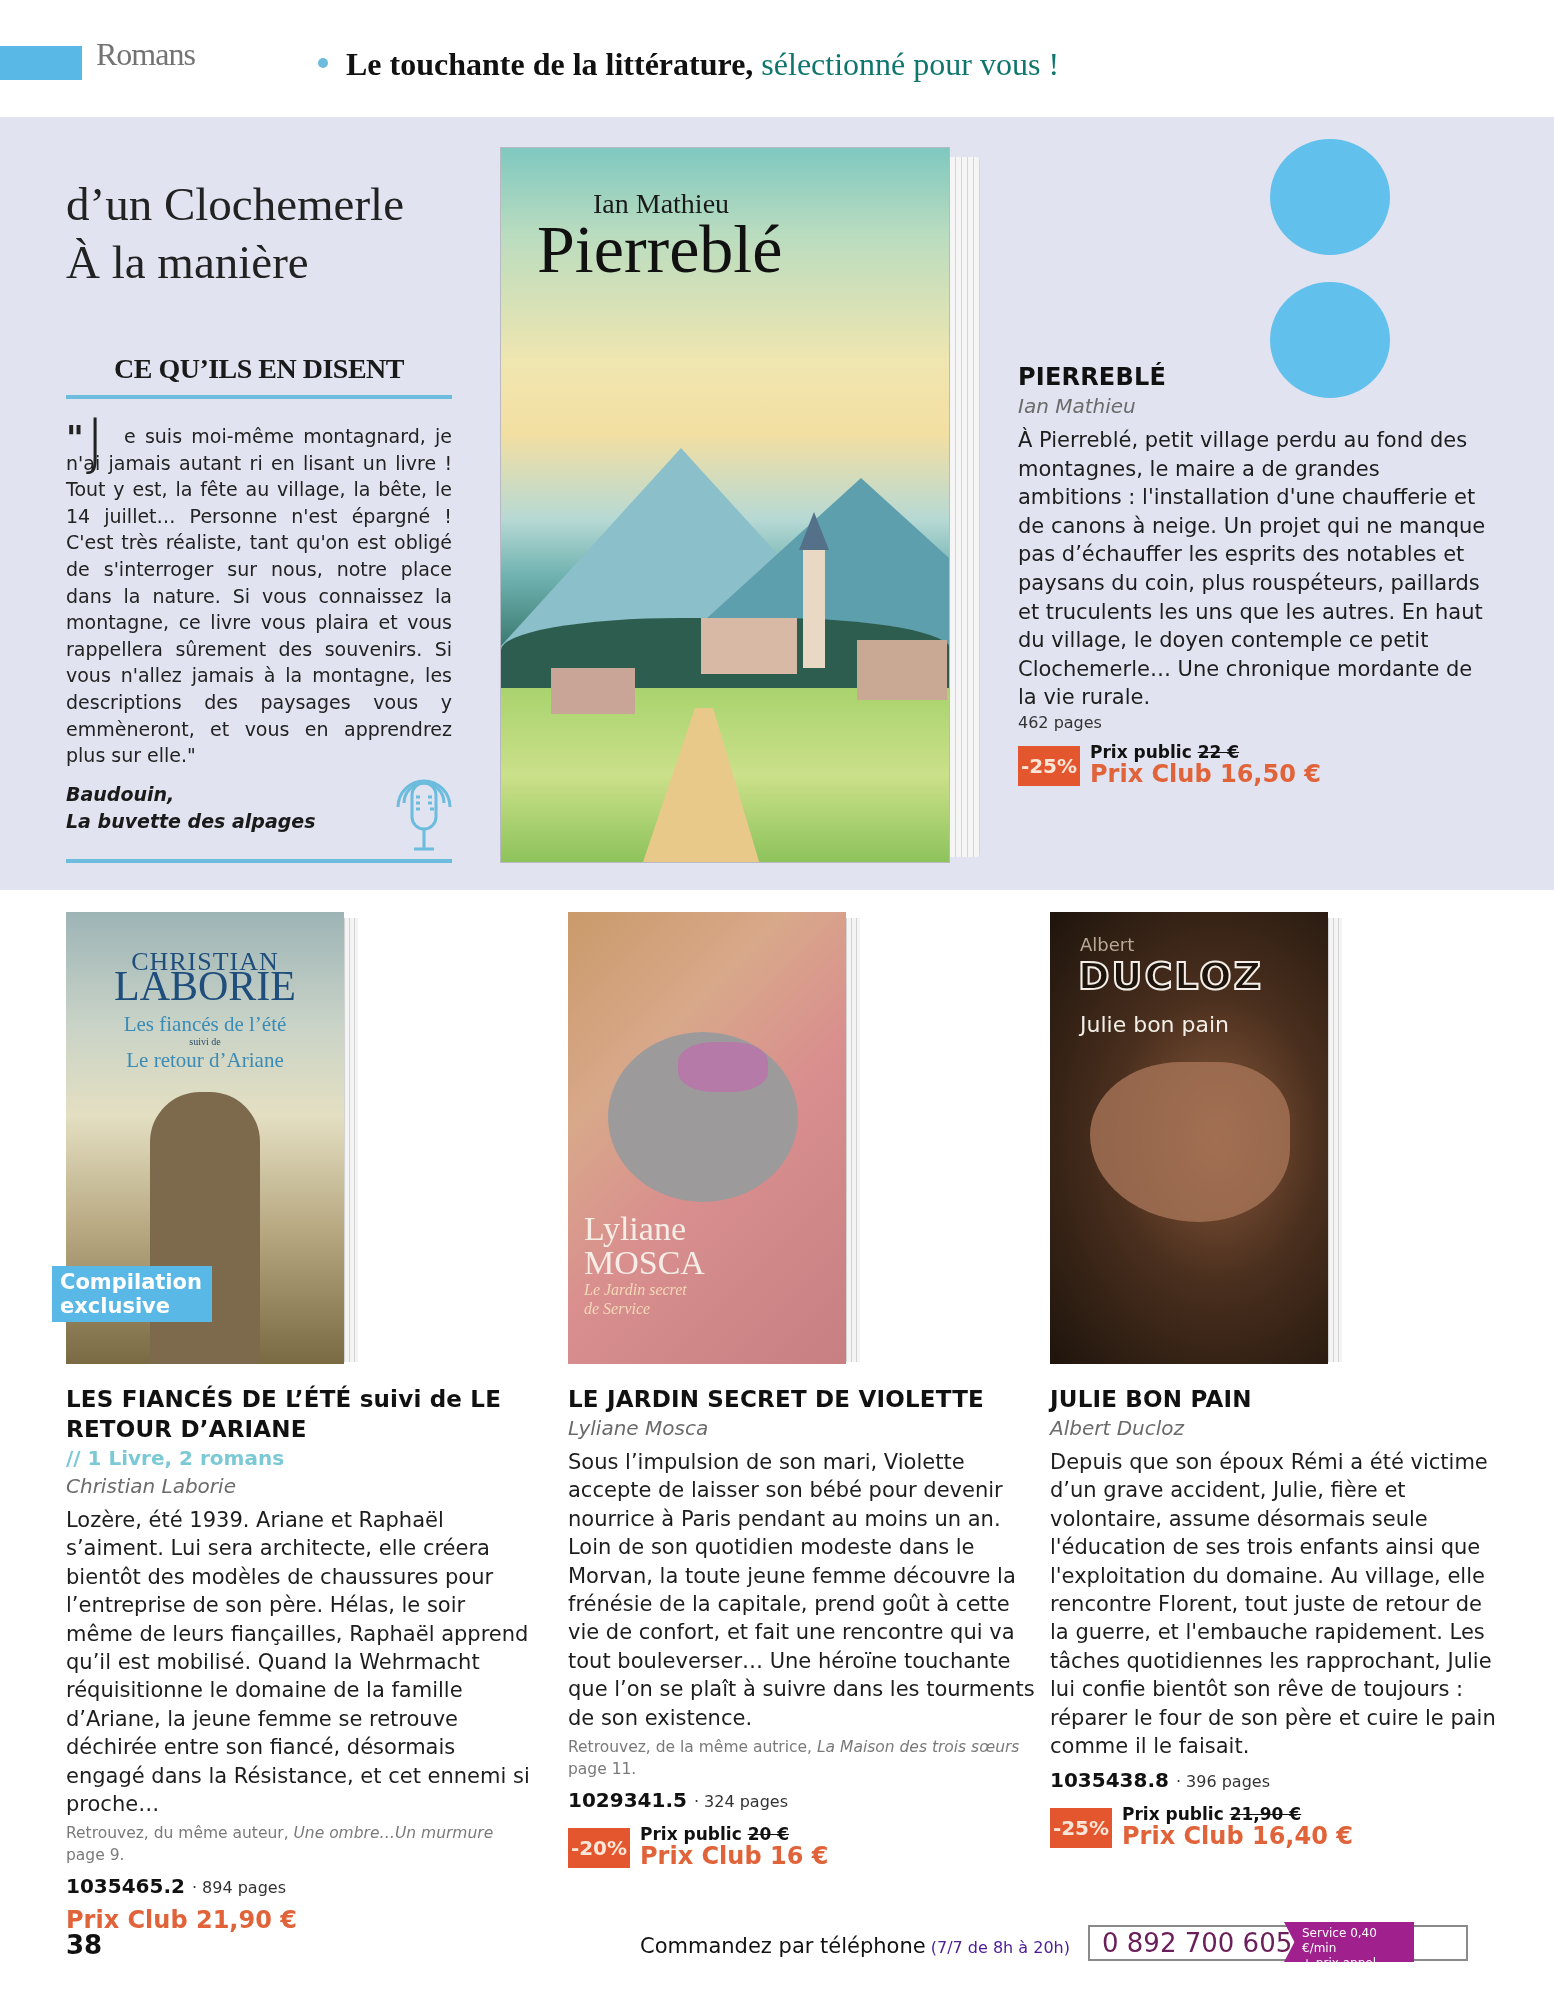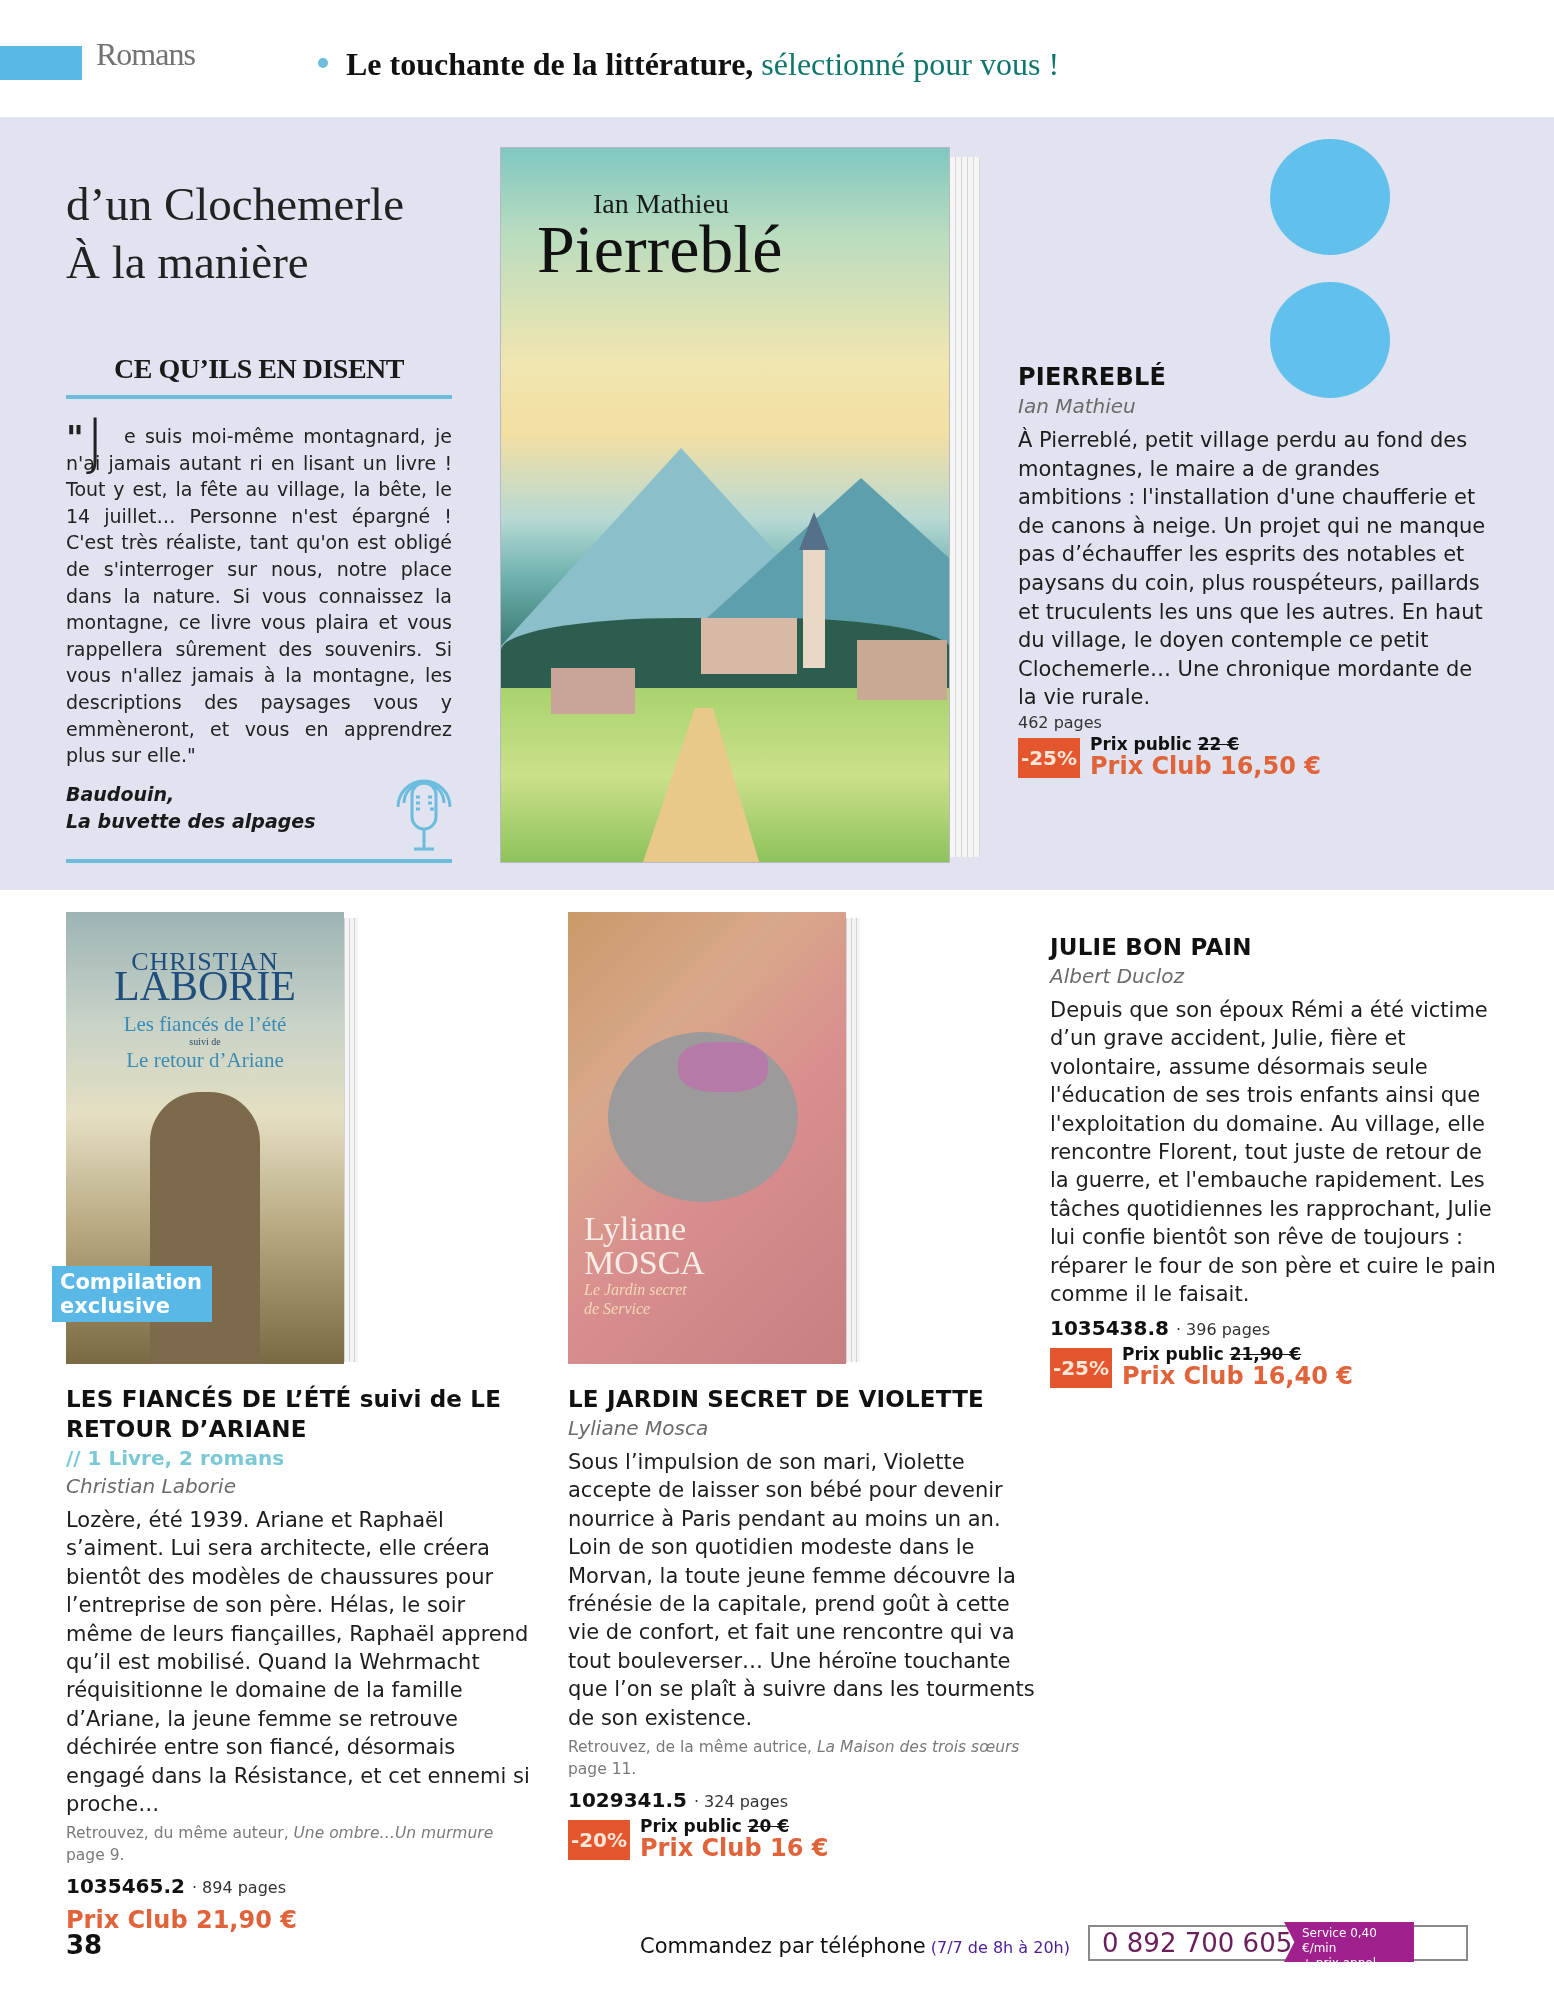--- a/index.html
+++ b/index.html
@@ -49,21 +49,21 @@
   
   .circle { position: absolute; width: 120px; height: 116px; border-radius: 50%; background: #62c0ec; }
 
   
   .feature-info { position: absolute; left: 1018px; top: 245px; width: 470px; }
   .book-title { font-size: 24px; font-weight: 700; color: #111; letter-spacing: 0.2px; line-height: 30px; }
   .book-author { font-size: 20px; font-style: italic; color: #6b6b6b; line-height: 28px; }
   .book-desc { font-size: 21px; line-height: 28.6px; color: #1d1d1d; margin-top: 6px; }
   .ref { font-size: 20px; font-weight: 700; color: #111; margin-top: 4px; line-height: 28px; }
   .pages-txt { font-size: 16px; color: #333; line-height: 22px; }
-  .price-row { position: relative; height: 52px; margin-top: 0; }
+  .price-row { position: relative; height: 52px; margin-top: 8px; }
   .discount { position: absolute; left: 0; top: 4px; width: 62px; height: 40px; background: #e4572e; color: #fbe6d8; font-size: 20px; font-weight: 700; display: flex; align-items: center; justify-content: center; }
   .prix-public { position: absolute; left: 72px; top: 0; font-size: 17px; font-weight: 700; color: #111; white-space: nowrap; }
   .prix-public s { text-decoration: line-through; }
   .prix-club { position: absolute; left: 72px; top: 18px; font-size: 24px; font-weight: 700; color: #e0633a; white-space: nowrap; }
 
   
   .book { position: absolute; top: 912px; }
   .book .cover-wrap { position: relative; width: 300px; height: 452px; }
   .book .cover-img { position: absolute; left: 0; top: 0; width: 278px; height: 452px; overflow: hidden; }
   .book .page-edge { position: absolute; left: 274px; top: 6px; width: 18px; height: 444px; background: repeating-linear-gradient(90deg,#f4f4f4 0 4px,#d2d2d2 4px 5px); }
@@ -221,20 +221,29 @@
     <div class="ref-line"><span>1029341.5</span> <span class="pg">· 324 pages</span></div>
     <div class="price-row">
       <div class="discount">-20%</div>
       <div class="prix-public"><span>Prix public</span> <s>20 €</s></div>
       <div class="prix-club">Prix Club 16 €</div>
     </div>
   </div>
 </div>
 
 <div class="book" style="left:1050px;">
+  <div class="cover-wrap">
+    <div class="page-edge"></div>
+    <div class="cover-img ducloz-cover">
+      <div class="hand"></div>
+      <div class="t0">Albert</div>
+      <div class="t1">DUCLOZ</div>
+      <div class="t2">Julie bon pain</div>
+    </div>
+  </div>
   <div class="info" style="width:450px;">
     <div class="book-title">JULIE BON PAIN</div>
     <div class="book-author">Albert Ducloz</div>
     <div class="book-desc">Depuis que son époux Rémi a été victime d’un grave accident, Julie, fière et volontaire, assume désormais seule l'éducation de ses trois enfants ainsi que l'exploitation du domaine. Au village, elle rencontre Florent, tout juste de retour de la guerre, et l'embauche rapidement. Les tâches quotidiennes les rapprochant, Julie lui confie bientôt son rêve de toujours : réparer le four de son père et cuire le pain comme il le faisait.</div>
     <div class="ref-line"><span>1035438.8</span> <span class="pg">· 396 pages</span></div>
     <div class="price-row">
       <div class="discount">-25%</div>
       <div class="prix-public"><span>Prix public</span> <s>21,90 €</s></div>
       <div class="prix-club">Prix Club 16,40 €</div>
     </div>

